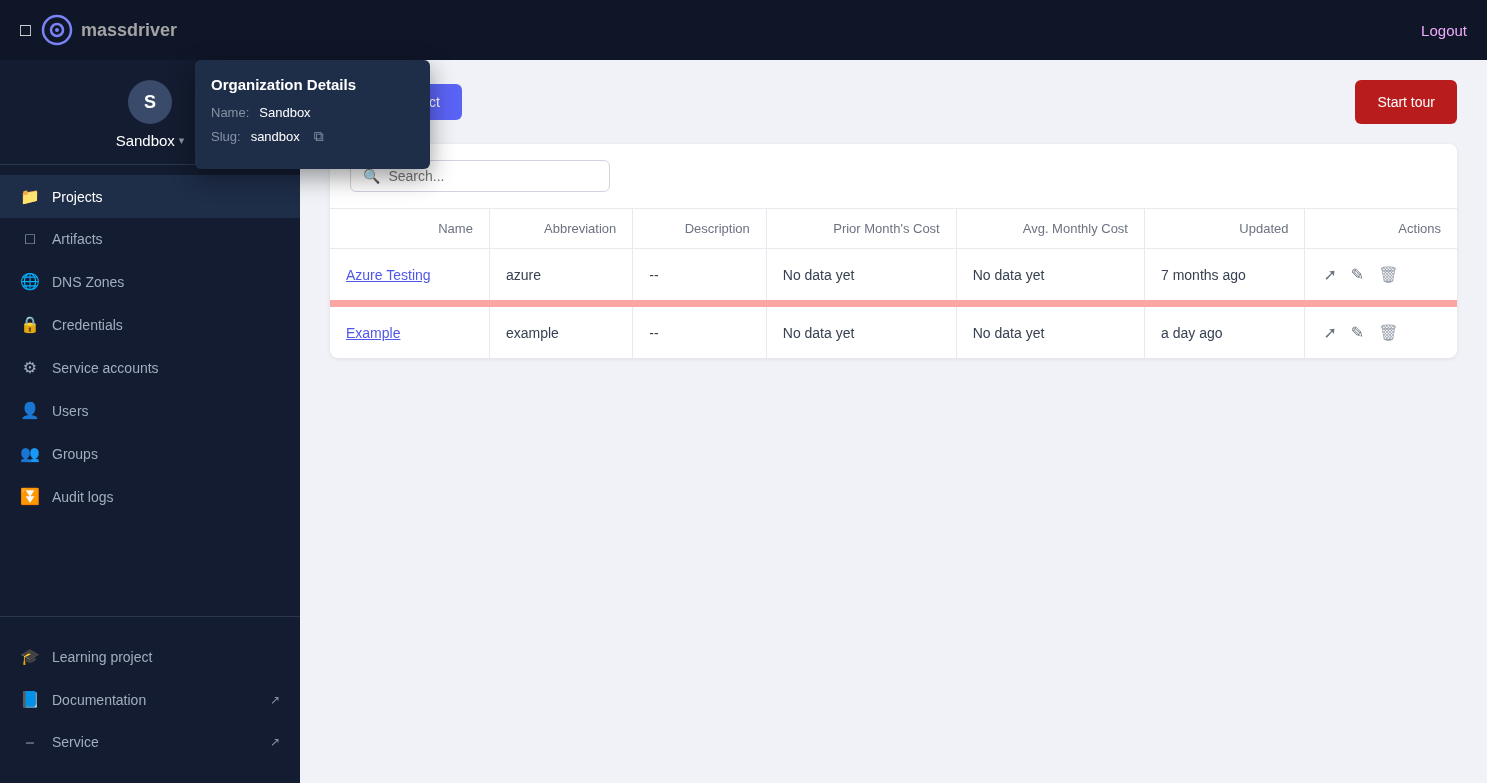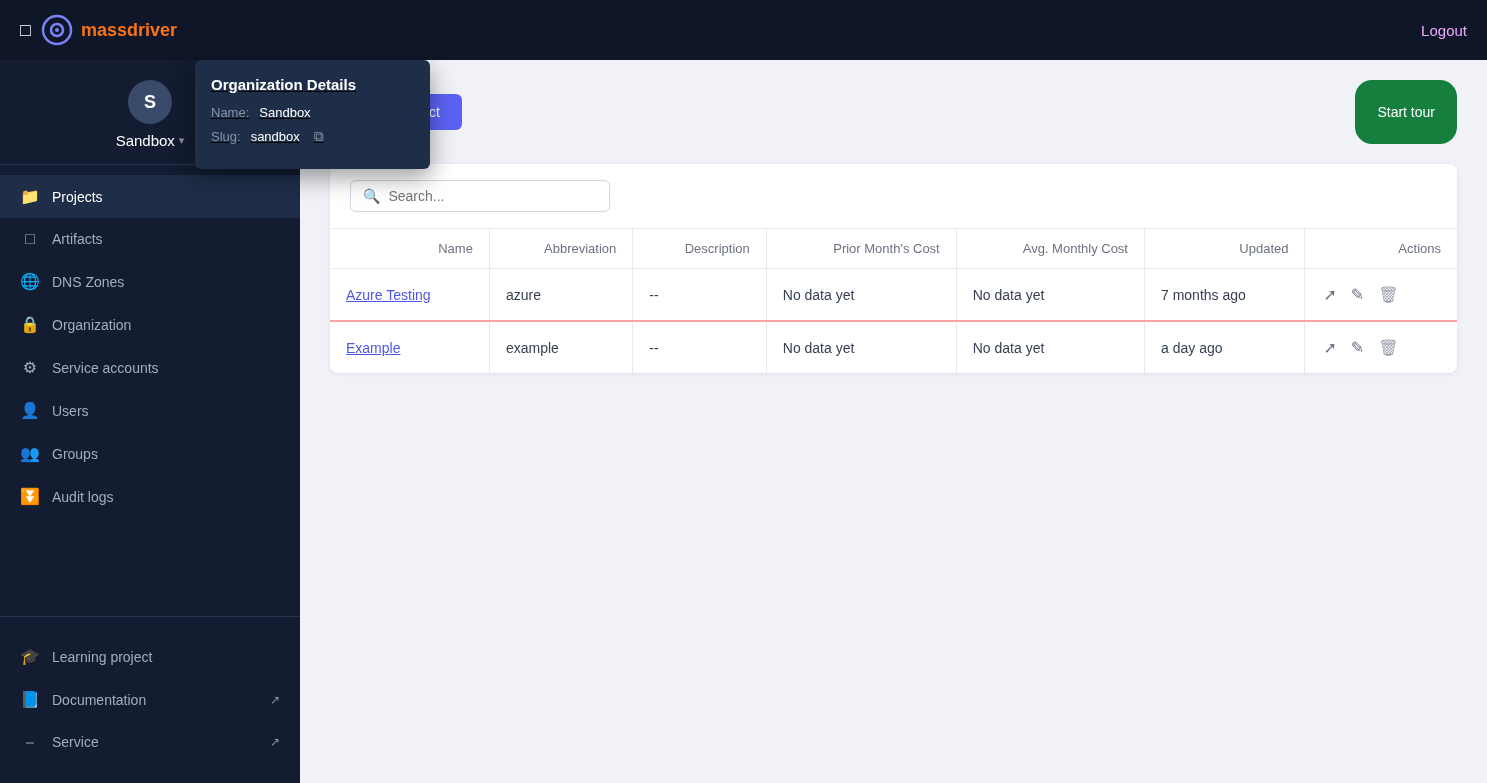--- a/index.html
+++ b/index.html
@@ -6,21 +6,21 @@
     body { font-family: -apple-system, BlinkMacSystemFont, 'Segoe UI', sans-serif; background: #f0f2f7; display: flex; height: 783px; overflow: hidden; }
 
     
     .topbar {
       position: fixed; top: 0; left: 0; right: 0; height: 60px;
       background: #0f1628; display: flex; align-items: center; justify-content: space-between;
       padding: 0 20px; z-index: 100;
     }
     .topbar-left { display: flex; align-items: center; gap: 10px; }
     .topbar-toggle { color: #fff; cursor: pointer; font-size: 18px; }
-    .logo-wrap { display: flex; align-items: center; gap: 8px; color: #f97316; font-size: 18px; font-weight: 600; }
+    .logo-wrap { display: flex; align-items: center; gap: 8px; color: #a3a3a3; font-size: 18px; font-weight: 600; }
     .logo-icon { width: 32px; height: 32px; }
     .logout-btn { color: #f0abfc; font-size: 15px; cursor: pointer; background: none; border: none; }
 
     
     .sidebar {
       position: fixed; top: 60px; left: 0; bottom: 0; width: 300px;
       background: #131c30; display: flex; flex-direction: column; z-index: 50;
       overflow-y: auto;
     }
     .sidebar-org { display: flex; flex-direction: column; align-items: center; padding: 20px 0 15px; border-bottom: 1px solid #2a3550; }
@@ -34,48 +34,48 @@
     .nav-item .nav-icon { font-size: 16px; width: 20px; text-align: center; }
 
     .sidebar-divider { border-top: 1px solid #2a3550; margin: 8px 0; }
 
     .sidebar-bottom { padding: 10px 0 20px; }
 
     
     .org-dropdown {
       position: fixed; top: 60px; left: 195px; width: 235px;
       background: #1e2d48; border-radius: 6px; box-shadow: 0 8px 24px rgba(0,0,0,0.4);
-      z-index: 200; padding: 16px; text-decoration: underline;
+      z-index: 200; padding: 16px;
     }
     .org-dropdown-title { color: #fff; font-size: 15px; font-weight: 600; margin-bottom: 12px; }
     .org-dropdown-row { display: flex; align-items: center; gap: 10px; margin-bottom: 8px; }
     .org-dropdown-label { color: #8892a4; font-size: 13px; }
     .org-dropdown-value { color: #fff; font-size: 13px; }
     .copy-btn { color: #8892a4; cursor: pointer; font-size: 14px; margin-left: 4px; }
 
     
     .main {
       margin-left: 300px; margin-top: 60px; flex: 1; padding: 0;
       background: #f0f2f7; overflow-y: auto;
     }
     .main-header { display: flex; align-items: center; justify-content: space-between; padding: 20px 30px; background: #f0f2f7; }
     .create-btn { background: #5b63f5; color: #fff; border: none; border-radius: 6px; padding: 10px 22px; font-size: 14px; font-weight: 500; cursor: pointer; }
-    .start-tour-btn { background: #15803d; color: #fff; border: none; border-radius: 17px; padding: 24px 22px; font-size: 14px; font-weight: 500; cursor: pointer; }
+    .start-tour-btn { background: #b91c1c; color: #fff; border: none; border-radius: 6px; padding: 14px 22px; font-size: 14px; font-weight: 500; cursor: pointer; }
 
     
     .table-card { background: #fff; border-radius: 8px; margin: 0 30px 30px; box-shadow: 0 1px 4px rgba(0,0,0,0.08); }
     .table-search { padding: 16px 20px; border-bottom: 1px solid #e8eaf0; }
     .search-wrap { display: flex; align-items: center; gap: 8px; border: 1px solid #d0d4e0; border-radius: 6px; padding: 7px 12px; width: 260px; background: #fff; }
     .search-icon { color: #8892a4; font-size: 14px; }
     .search-input { border: none; outline: none; font-size: 14px; color: #333; width: 100%; background: transparent; }
 
     table { width: 100%; border-collapse: collapse; }
     thead tr { border-bottom: 1px solid #e8eaf0; }
     th { padding: 12px 16px; text-align: right; font-size: 13px; color: #6b7280; font-weight: 500; white-space: nowrap; }
-    td { padding: 14px 16px; font-size: 14px; color: #374151; border-bottom: 2px solid #fca5a5; }
+    td { padding: 14px 16px; font-size: 14px; color: #374151; border-bottom: 7px solid #fca5a5; }
     tr:last-child td { border-bottom: none; }
     .col-sep { border-left: 1px solid #e8eaf0; }
 
     .project-link { color: #4f57e8; text-decoration: underline; cursor: pointer; }
     .actions-cell { display: flex; align-items: center; gap: 10px; }
     .action-btn { background: none; border: none; cursor: pointer; color: #6b7280; font-size: 16px; padding: 2px; }
     .action-btn.delete { color: #9ca3af; }
   </style>
 </head>
 <body>
@@ -112,21 +112,21 @@
     <div class="nav-item">
       <span class="nav-icon">□</span>
       <span>Artifacts</span>
     </div>
     <div class="nav-item">
       <span class="nav-icon">🌐</span>
       <span>DNS Zones</span>
     </div>
     <div class="nav-item">
       <span class="nav-icon">🔒</span>
-      <span>Organization</span>
+      <span>Credentials</span>
     </div>
     <div class="nav-item">
       <span class="nav-icon">⚙</span>
       <span>Service accounts</span>
     </div>
     <div class="nav-item">
       <span class="nav-icon">👤</span>
       <span>Users</span>
     </div>
     <div class="nav-item">

